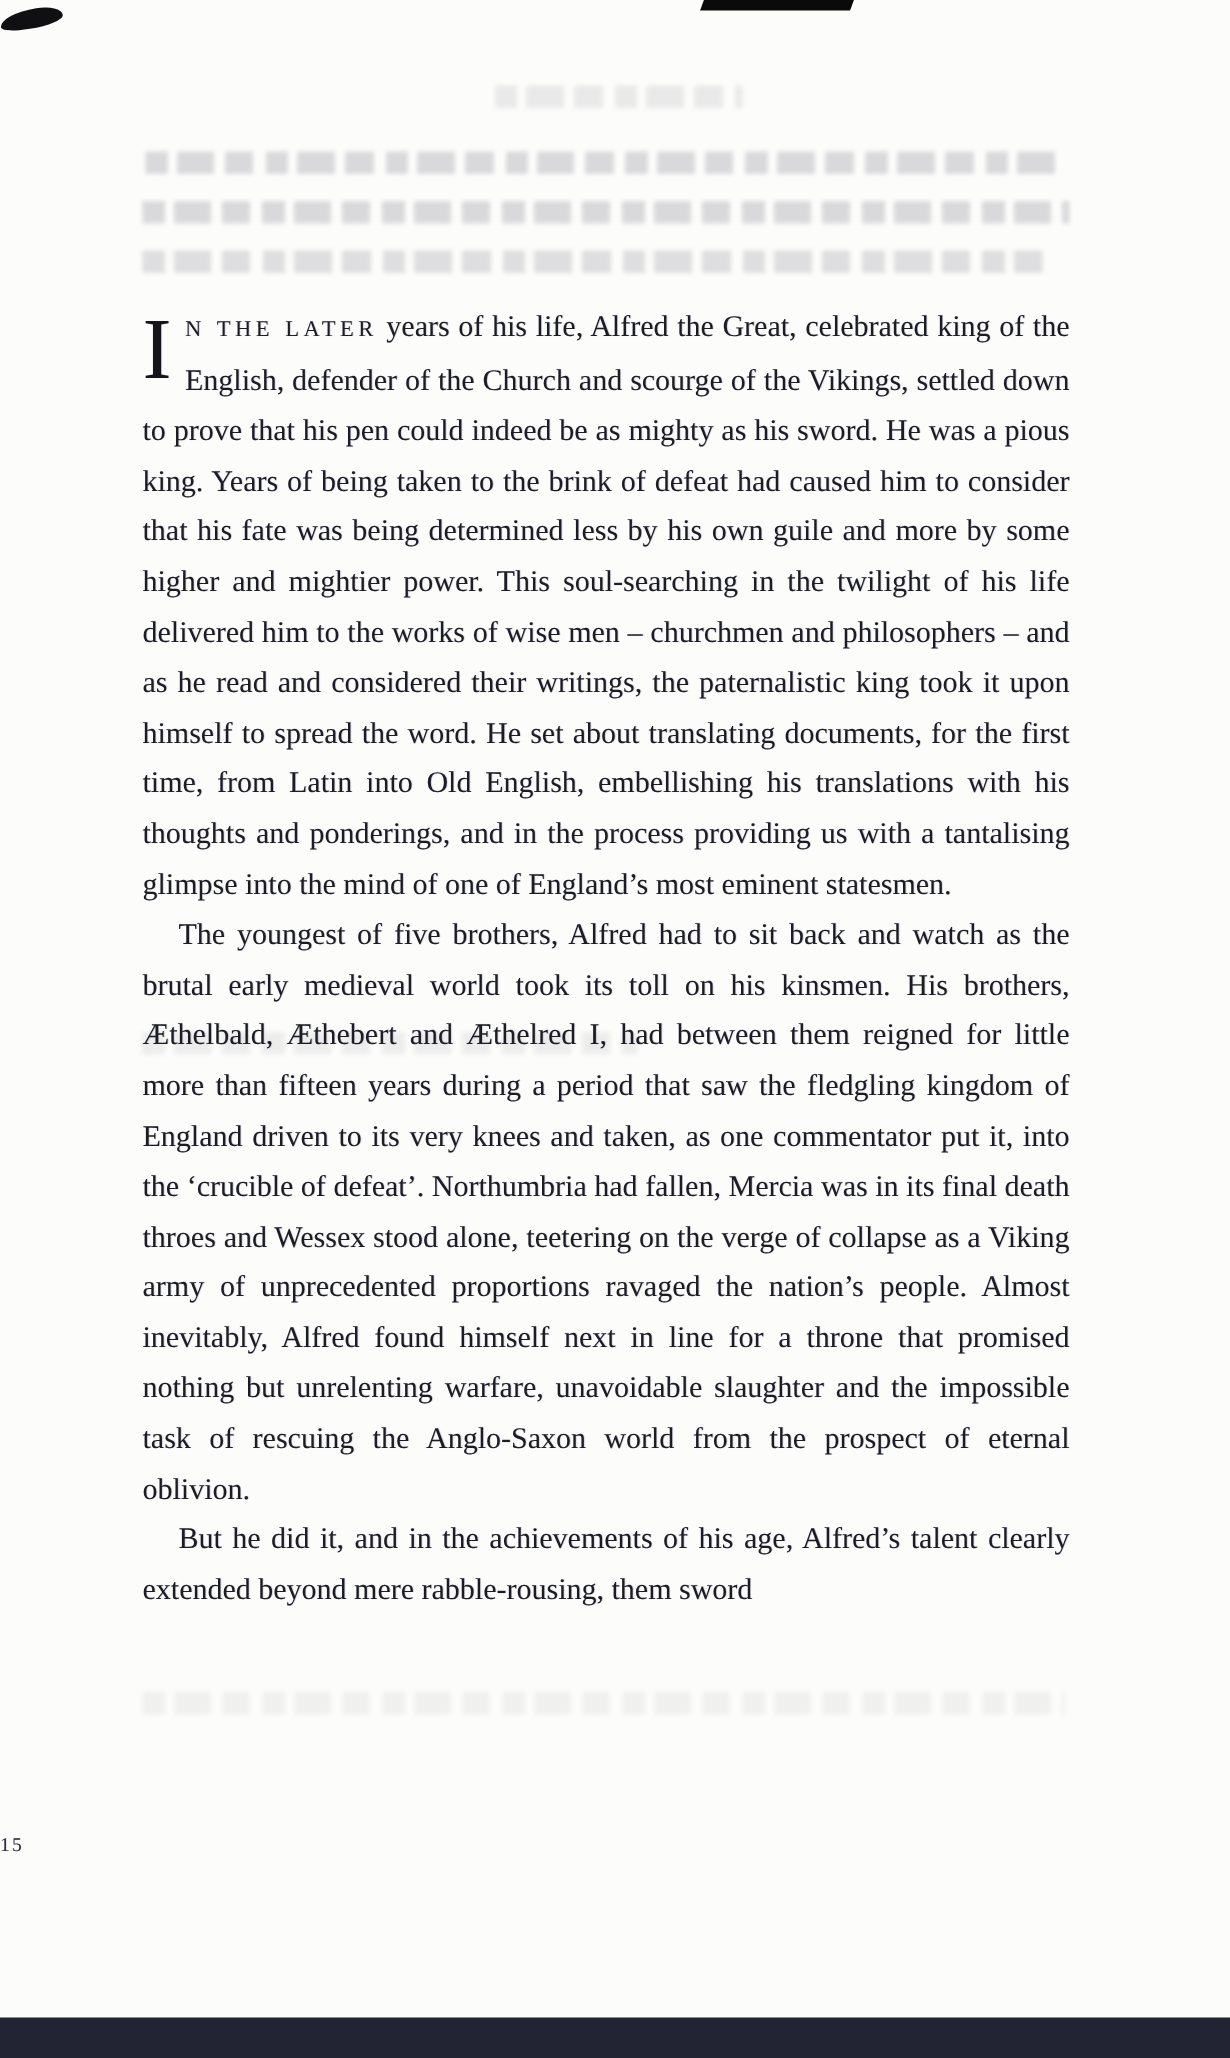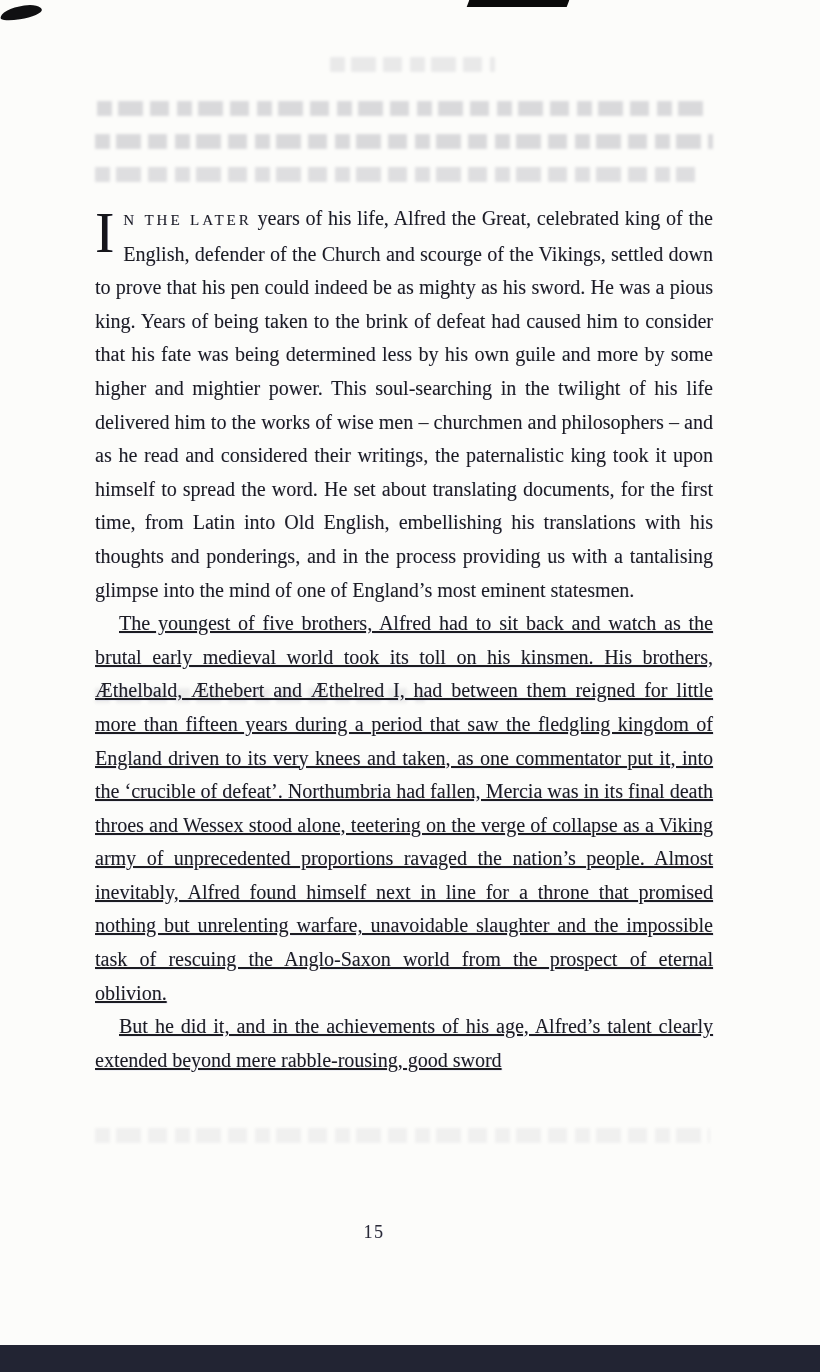--- a/index.html
+++ b/index.html
@@ -65,41 +65,40 @@
     left: 95px;
     top: 202px;
     width: 618px;
     color: #1c1c22;
     font-size: 20px;
     line-height: 33.6px;
     text-align: justify;
     text-shadow: 0.5px 0.3px 0.5px rgba(60, 70, 150, 0.28);
   }
   .textblock p { margin: 0; }
-  .p-indent { text-indent: 24px; text-decoration: underline; }
+  .p-indent { text-indent: 24px; }
 
   .dropcap {
     float: left;
     font-size: 58px;
     line-height: 52px;
     padding: 5px 9px 0 0;
     color: #15151a;
   }
   .smallcaps {
     font-size: 15px;
     letter-spacing: 3px;
   }
 
   .pagenum {
     position: absolute;
     left: 0;
     top: 1222px;
     width: 748px;
-    text-align: center;
-    font-size: 18px;
+    font-size: 13px;
     letter-spacing: 1.5px;
     color: #2a2a35;
     text-shadow: 0.4px 0.3px 0.4px rgba(60, 70, 150, 0.25);
   }
 </style>
 </head>
 <body>
 
 <div class="page">
 
@@ -109,20 +108,20 @@
   <div class="ghost" style="left:330px; top:57px;  width:165px; opacity:0.16;"></div>
   <div class="ghost" style="left:97px;  top:101px; width:612px; opacity:0.30;"></div>
   <div class="ghost" style="left:95px;  top:134px; width:618px; opacity:0.30;"></div>
   <div class="ghost" style="left:95px;  top:167px; width:600px; opacity:0.26;"></div>
   <div class="ghost" style="left:95px;  top:688px; width:330px; opacity:0.13;"></div>
   <div class="ghost" style="left:95px;  top:1128px; width:615px; opacity:0.10;"></div>
 
   <div class="textblock">
     <p><span class="dropcap">I</span><span class="smallcaps">N THE LATER</span><span> years of his life, Alfred the Great, celebrated king of the English, defender of the Church and scourge of the Vikings, settled down to prove that his pen could indeed be as mighty as his sword. He was a pious king. Years of being taken to the brink of defeat had caused him to consider that his fate was being determined less by his own guile and more by some higher and mightier power. This soul-searching in the twilight of his life delivered him to the works of wise men – churchmen and philosophers – and as he read and considered their writings, the paternalistic king took it upon himself to spread the word. He set about translating documents, for the first time, from Latin into Old English, embellishing his translations with his thoughts and ponderings, and in the process providing us with a tantalising glimpse into the mind of one of England’s most eminent statesmen.</span></p>
     <p class="p-indent">The youngest of five brothers, Alfred had to sit back and watch as the brutal early medieval world took its toll on his kinsmen. His brothers, Æthelbald, Æthebert and Æthelred I, had between them reigned for little more than fifteen years during a period that saw the fledgling kingdom of England driven to its very knees and taken, as one commentator put it, into the ‘crucible of defeat’. Northumbria had fallen, Mercia was in its final death throes and Wessex stood alone, teetering on the verge of collapse as a Viking army of unprecedented proportions ravaged the nation’s people. Almost inevitably, Alfred found himself next in line for a throne that promised nothing but unrelenting warfare, unavoidable slaughter and the impossible task of rescuing the Anglo-Saxon world from the prospect of eternal oblivion.</p>
-    <p class="p-indent">But he did it, and in the achievements of his age, Alfred’s talent clearly extended beyond mere rabble-rousing, good sword</p>
+    <p class="p-indent">But he did it, and in the achievements of his age, Alfred’s talent clearly extended beyond mere rabble-rousing, them sword</p>
   </div>
 
   <div class="pagenum">15</div>
 
   <div class="bottom-bar"></div>
 
 </div>
 
 </body></html>

